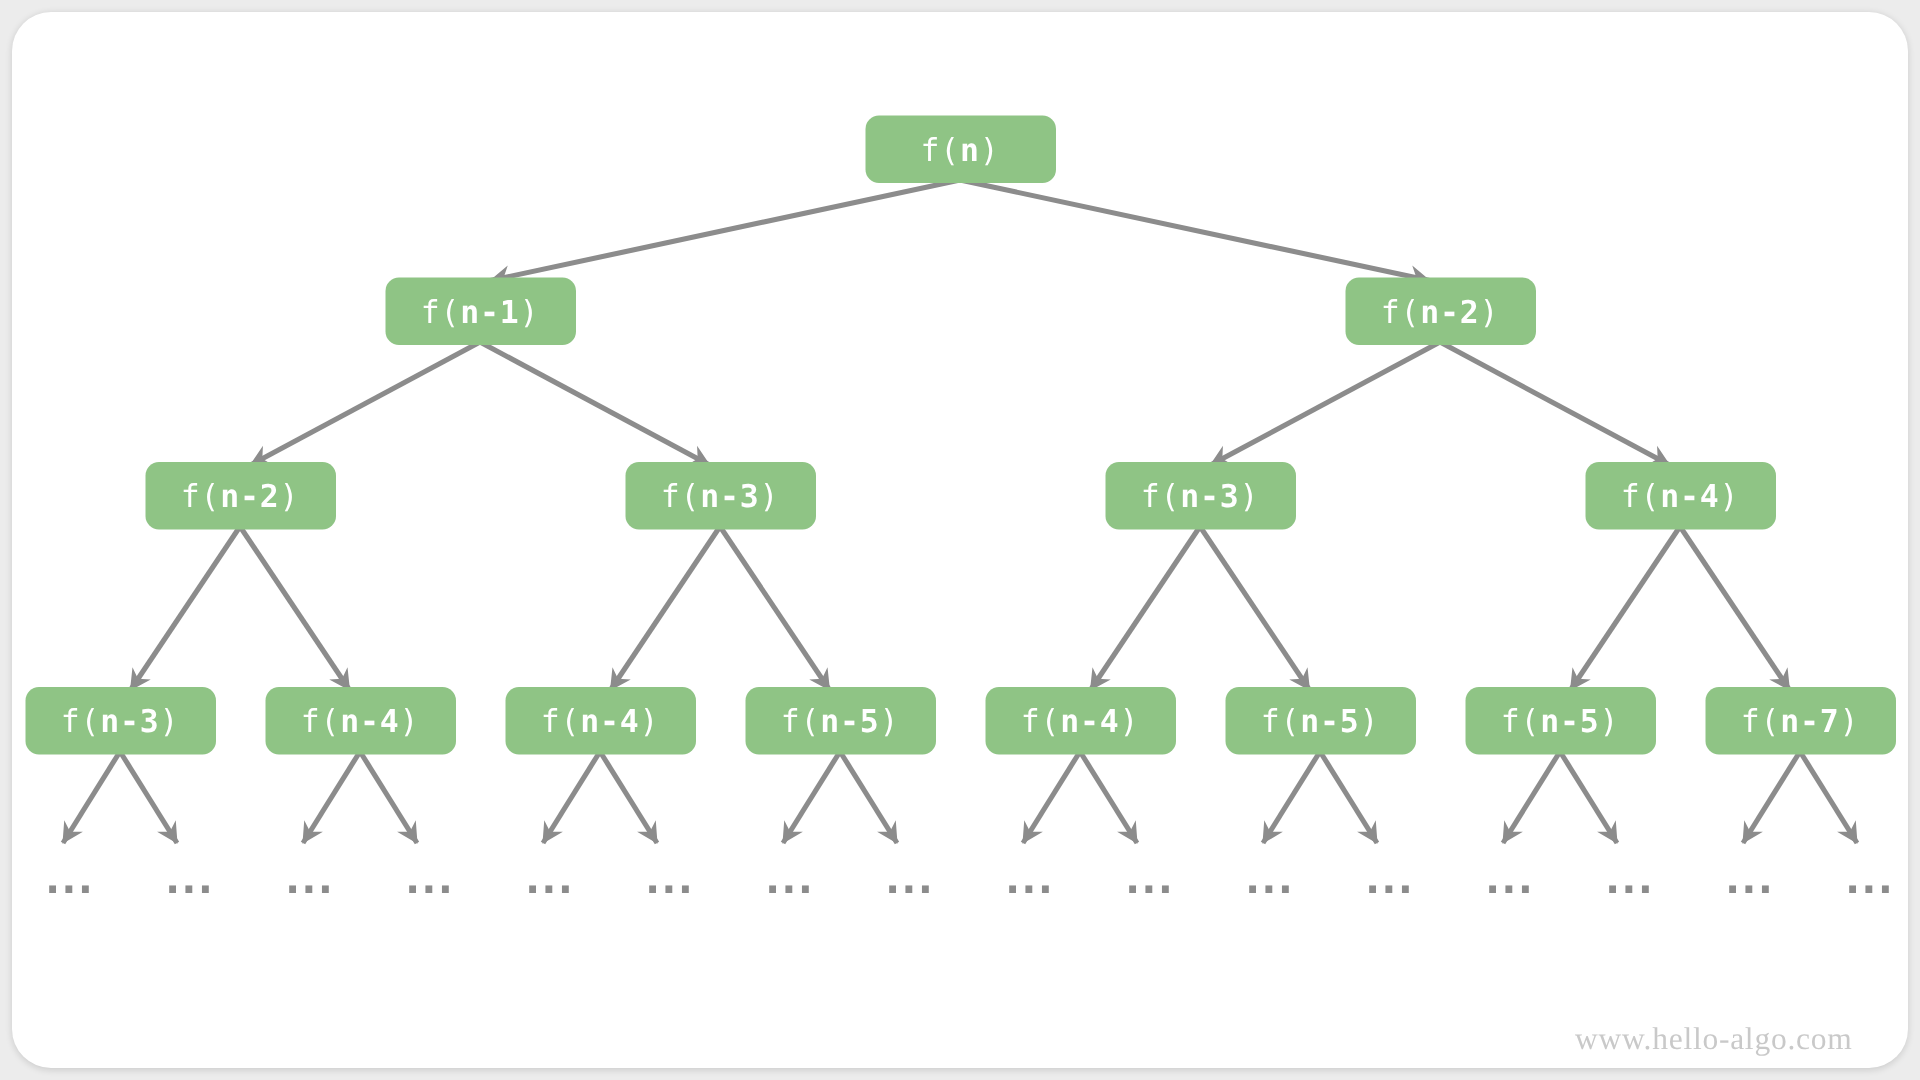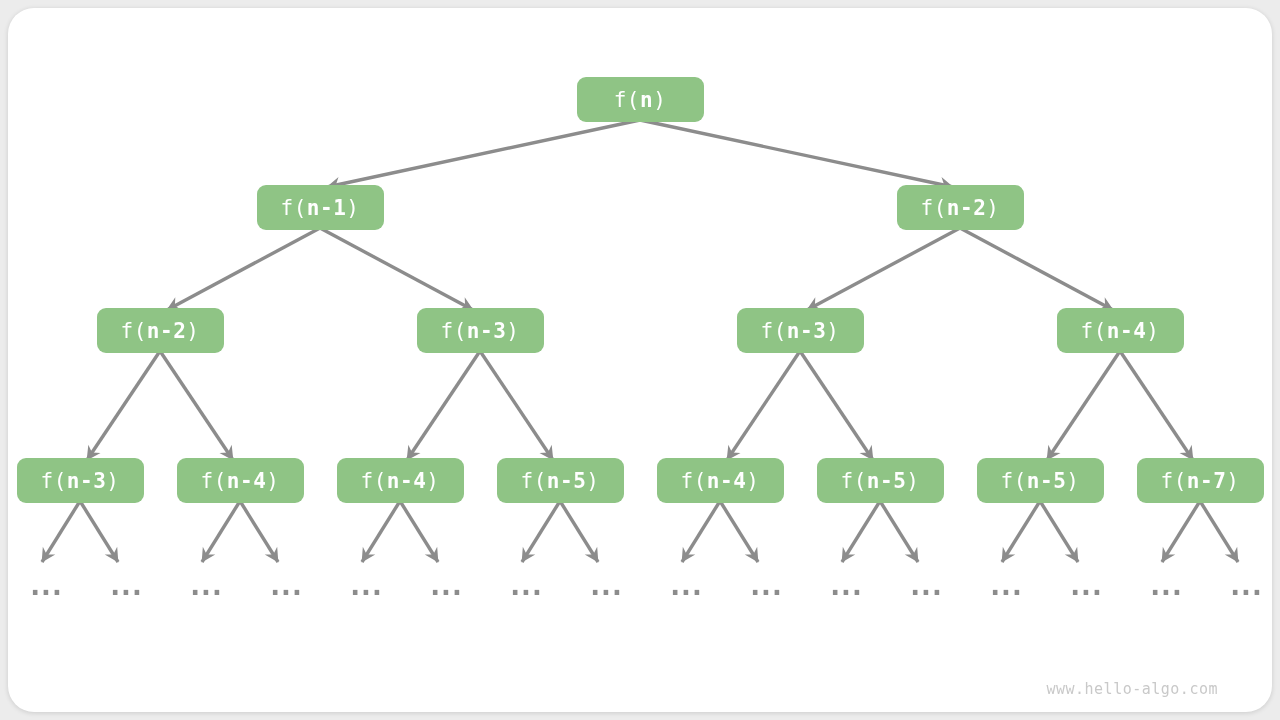--- a/index.html
+++ b/index.html
@@ -45,24 +45,25 @@
     color: var(--arrow, #8c8c8c);
     font-size: 28px;
     font-weight: 700;
     letter-spacing: -6px;
     padding-left: 6px; 
     line-height: 1;
   }
   .watermark {
     position: absolute;
     top: 680px;
-    right: 62px;
-    font-size: 15px;
+    right: 45px;
+    font-size: 21px;
     letter-spacing: 0.5px;
     color: var(--watermark, #c9c9c9);
+    font-family: Liberation Serif, serif;
   }
 </style>
 </head>
 <body>
 
 <div class="stage">
   <div class="card"></div>
   <div class="watermark">www.hello-algo.com</div>
 <svg class="arrows" width="1280" height="720">
       <defs>

